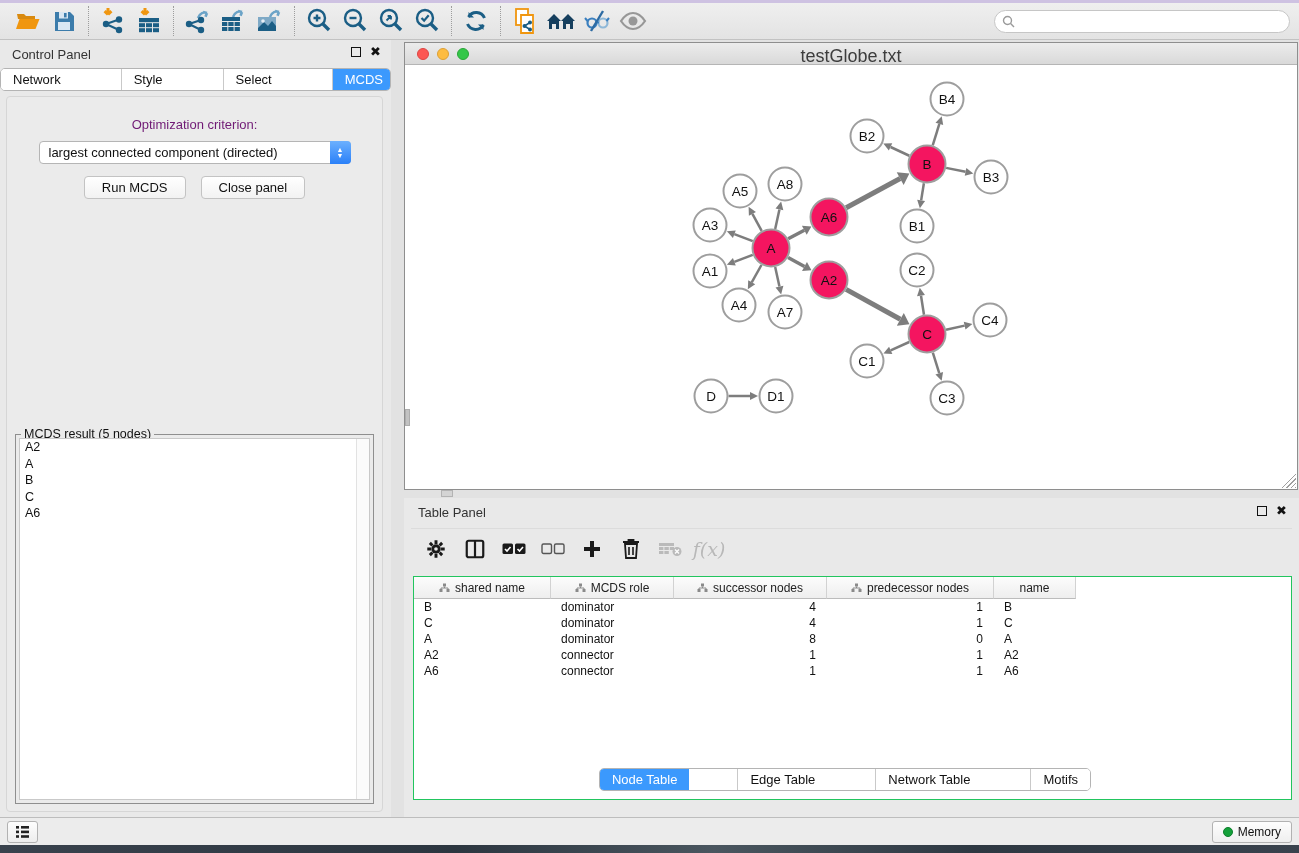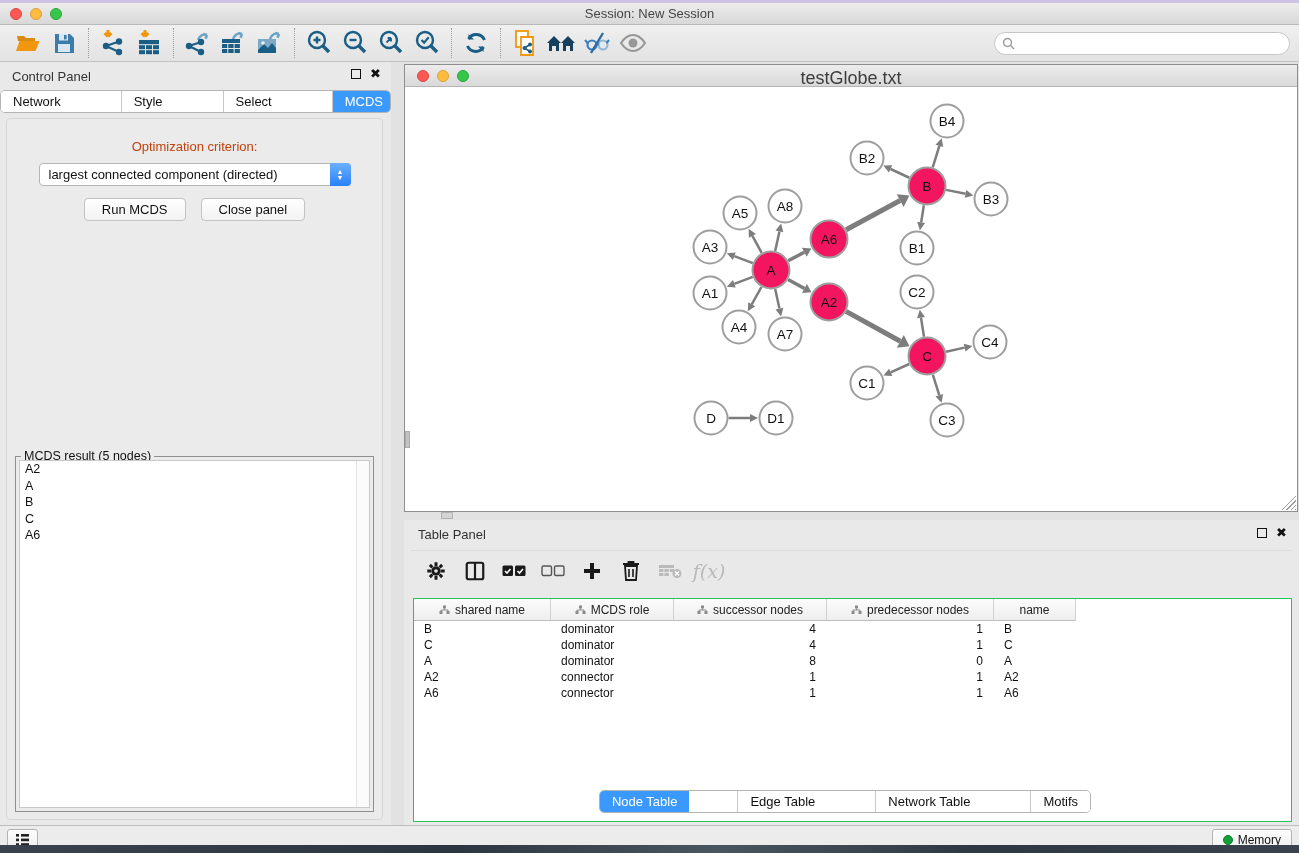--- a/index.html
+++ b/index.html
@@ -47,21 +47,21 @@
   .close-btn { font-size:13px; font-weight:bold; color:#111; line-height:10px; }
   .cp-tabs { display:flex; justify-content:center; margin-top:2px; }
   .seg { display:flex; border:1px solid #b4b4b4; border-radius:5px; overflow:hidden;
     background:#fff;gap:48px; }
   .seg .tab { padding:3px 12px; font-size:13px; color:#111; background:#fff;
     border-left:1px solid #c9c9c9; cursor:default; }
   .seg .tab:first-child { border-left:none; }
   .seg .tab.sel { background:#3b99fd; color:#fff; }
   .cp-body { position:absolute; left:6px; right:8px; top:56px; bottom:5px;
     background:#ebebeb; border:1px solid #d6d6d6; border-radius:4px; }
-  .opt-label { text-align:center; margin-top:20px; font-size:13px; color:#c2410c; }
+  .opt-label { text-align:center; margin-top:20px; font-size:13px; color:#701a75; }
   .select { position:relative; margin:9px auto 0; width:312px; height:23px;
     background:#fff; border:1px solid #b5b5b5; border-radius:4px;
     font-size:13px; color:#111; line-height:21px; padding-left:9px; }
   .select .stepper { position:absolute; right:-1px; top:-1px; width:21px; height:23px;
     border-radius:0 4px 4px 0; background:linear-gradient(#6cb0fe,#2a80f8);
     color:#fff; font-size:7px; display:flex; flex-direction:column;
     align-items:center; justify-content:center; line-height:6px; }
   .btn-row { display:flex; justify-content:center; gap:15px; margin-top:12px; }
   .button { height:23px; padding:0 17px; background:linear-gradient(#ffffff,#f2f2f2);
     border:1px solid #c3c3c3; border-radius:4px; font-size:13px; color:#111;
@@ -112,47 +112,39 @@
     display:flex; align-items:center; justify-content:center; gap:5px; }
   .trow { display:flex; height:16px; }
   .td { font-size:12px; color:#111; line-height:16px; white-space:nowrap;
     overflow:hidden; }
   .td.left { padding-left:10px; text-align:left; }
   .td.right { padding-right:11px; text-align:right; }
   .tp-tabs { position:absolute; left:0; right:13px; top:270px; display:flex;
     justify-content:center; }
 
   
-  .statusbar { height:20px; background:#ececec; border-top:1px solid #bdbdbd;
+  .statusbar { height:28px; background:#ececec; border-top:1px solid #bdbdbd;
     position:relative; flex:0 0 auto; }
   .menu-btn { position:absolute; left:7px; top:3px; width:31px; height:22px;
     background:linear-gradient(#fdfdfd,#ededed); border:1px solid #b2b2b2;
     border-radius:3px; display:flex; align-items:center; justify-content:center; }
   .memory-btn { position:absolute; right:7px; top:3px; height:22px; padding:0 10px;
     background:linear-gradient(#fdfdfd,#efefef); border:1px solid #b2b2b2;
     border-radius:3px; display:flex; align-items:center; gap:5px;
     font-size:12px; color:#111; }
   .mem-dot { width:10px; height:10px; border-radius:50%; background:#14a03a;
     border:1px solid #0d7f2c; }
   svg { display:block; }
 </style>
 </head>
 <body>
 
 <div class="desktop">
   <div class="window">
 
-    <div class="titlebar">
-      <div class="lights">
-        <span class="light red"></span>
-        <span class="light yellow"></span>
-        <span class="light green"></span>
-      </div>
-      <div class="title">Session: New Session</div>
-    </div>
 
     <div class="toolbar">
       <span id="main-toolbar-icons" style="display:flex;align-items:center;">
           <span class="tb-icon">
             <svg width="26" height="24" viewBox="0 0 26 24">
               <path d="M2 5h7l2 2h9v3H3z" fill="#d98a10"></path>
               <path d="M4.5 10h20l-4 10H1z" fill="#f0960f"></path>
             </svg>
           </span>
           <span class="tb-icon">

